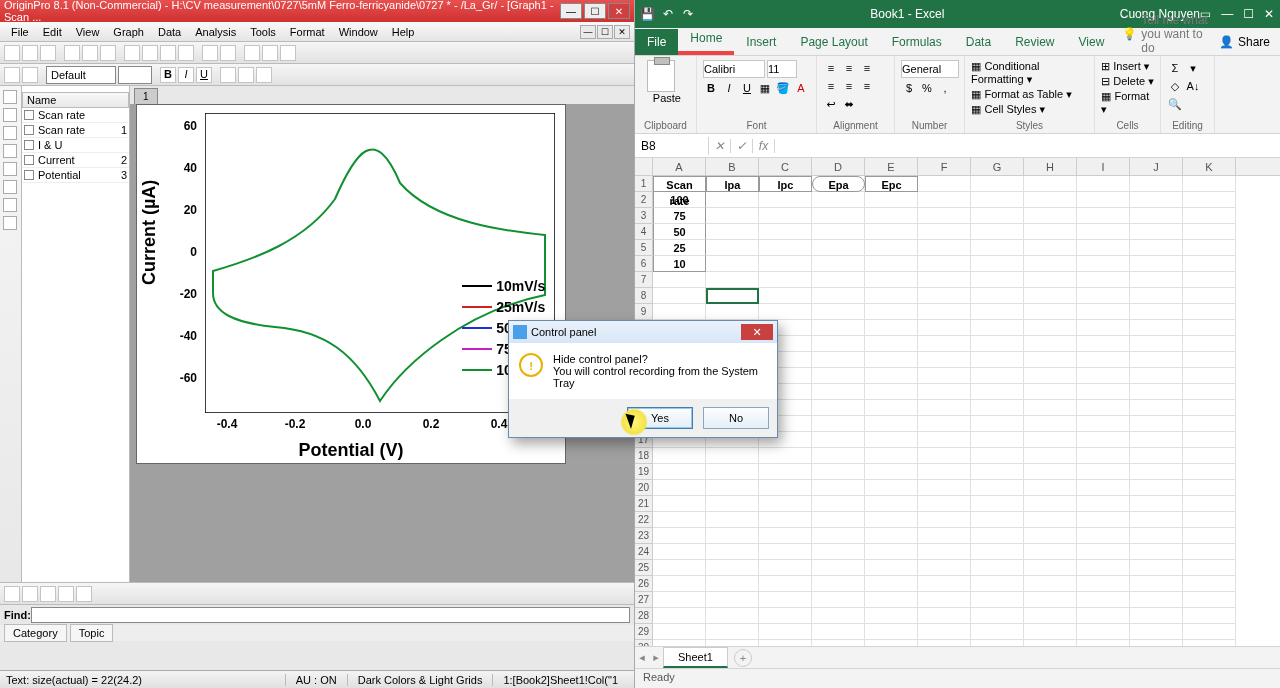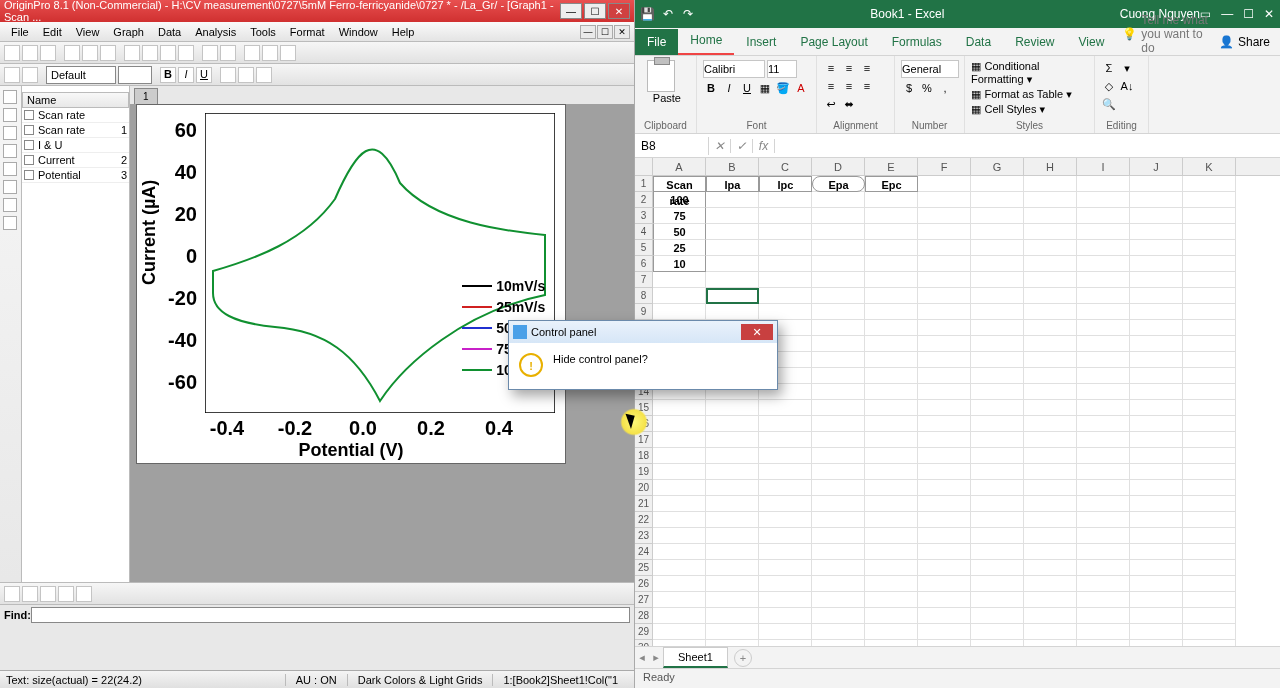--- a/index.html
+++ b/index.html
@@ -37,21 +37,21 @@
 .o-explorer .row .sw { width:10px; height:10px; border:1px solid #888; margin-right:4px; }
 
 .o-graph { flex: 1; background: #a0a0a0; position: relative; overflow: hidden; }
 .o-tabbar { position:absolute; left:0; top:0; width:100%; height:18px; background:#e8e8e8; display:flex; align-items:flex-end; }
 .o-tab { background:#ccc; font-size:10px; padding:2px 8px; border:1px solid #888; border-bottom:none; margin-left:4px; }
 .o-plot { position:absolute; left:6px; top:18px; width:430px; height:360px; background:#fff; border:1px solid #666; }
 .o-plot .axis { position:absolute; font-size:13px; font-weight:bold; }
 .o-plot .ylabel { left:2px; top:180px; transform:rotate(-90deg); transform-origin:left top; white-space:nowrap; font-size:18px; }
 .o-plot .xlabel { left:0; right:0; bottom:2px; text-align:center; font-size:18px; }
 .o-plot svg { position:absolute; left:68px; top:8px; }
-.tick { position:absolute; font-size:20px; font-weight:bold; }
+.tick { position:absolute; font-size:12px; font-weight:bold; }
 .legend { position:absolute; right:12px; top:170px; font-size:14px; font-weight:bold; }
 .legend div { display:flex; align-items:center; gap:4px; height:21px; }
 .legend .line { width:30px; height:2px; }
 
 .sb-mini { position:absolute; left:0; bottom:0; width:100%; height:14px; background:#e2e2e2; border-top:1px solid #aaa; display:flex; align-items:center; }
 .sb-mini .btn { width:12px; height:12px; background:#ccc; border:1px solid #888; margin:0 1px; font-size:8px; display:inline-flex; align-items:center; justify-content:center; }
 
 .o-bottombars { height:88px; background:#e8e8e8; border-top:1px solid #bbb; }
 .o-symbar { height:22px; background:linear-gradient(#f6f6f6,#e2e2e2); border-bottom:1px solid #bbb; display:flex; align-items:center; gap:2px; padding:0 4px; }
 .o-symbar .tb { width:16px; height:16px; background:#fff; border:1px solid #c4c4c4; }
@@ -66,21 +66,21 @@
 
 #excel { position:absolute; left:635px; top:0; width:645px; height:688px; background:#fff; display:flex; flex-direction:column; }
 .x-title { height:28px; background:#217346; color:#fff; display:flex; align-items:center; font-size:12px; padding:0 6px; }
 .x-title .qa { display:flex; gap:6px; }
 .x-title .qa span { width:14px; height:14px; display:inline-flex; align-items:center; justify-content:center; }
 .x-title .name { margin:12px auto; }
 .x-title .sys { display:flex; gap:10px; }
 .x-tabs { height:28px; background:#f3f3f3; display:flex; align-items:flex-end; font-size:12px; border-bottom:1px solid #d4d4d4; }
 .x-tabs .tab { padding:6px 12px; color:#217346; cursor:default; }
 .x-tabs .tab.file { background:#217346; color:#fff; }
-.x-tabs .tab.active { border-bottom:2px solid #ef4444; color:#217346; font-weight:500; }
+.x-tabs .tab.active { border-bottom:4px solid #ef4444; color:#217346; font-weight:500; }
 .x-tabs .tell { margin-left:6px; color:#777; flex:1; display:flex; align-items:center; gap:4px; }
 .x-tabs .share { margin-left:auto; padding:6px 10px; display:flex; align-items:center; gap:4px; }
 
 .x-ribbon { height:78px; background:#f3f3f3; border-bottom:1px solid #d4d4d4; display:flex; font-size:11px; }
 .x-group { border-right:1px solid #e0e0e0; padding:4px 6px 2px; display:flex; flex-direction:column; justify-content:space-between; }
 .x-group .lbl { text-align:center; color:#666; font-size:10px; }
 .x-group .ctrls { display:flex; gap:2px; flex-wrap:wrap; align-content:flex-start; }
 .x-group .mini { width:16px; height:16px; display:inline-flex; align-items:center; justify-content:center; border:1px solid transparent; }
 .x-group select, .x-group .combo { border:1px solid #c6c6c6; background:#fff; font-size:11px; height:18px; }
 .x-paste { width:40px; height:54px; text-align:right; }
@@ -303,20 +303,24 @@
       <div class="tb"></div>
       <div class="tb"></div>
       <div class="tb"></div>
       <div class="tb"></div>
       <div class="tb"></div>
     </div>
     <div class="o-find">
       <b>Find:</b>
       <input style="">
     </div>
+    <div class="o-findtabs">
+      <span>Category</span>
+      <span>Topic</span>
+    </div>
   </div>
 
   <div class="o-status">
     <span class="cell">Text: size(actual) = 22(24.2)</span>
     <span class="seg">AU : ON</span>
     <span class="seg">Dark Colors &amp; Light Grids</span>
     <span class="seg">1:[Book2]Sheet1!Col("1</span>
   </div>
 </div>
 
@@ -399,20 +403,28 @@
       </div>
       <div class="lbl">Number</div>
     </div>
     <div class="x-group" style="width:130px">
       <div class="ctrls" style="flex-direction:column;align-items:flex-start">
         <div>▦ <span>Conditional Formatting</span> ▾</div>
         <div>▦ <span>Format as Table</span> ▾</div>
         <div>▦ <span>Cell Styles</span> ▾</div>
       </div>
       <div class="lbl">Styles</div>
+    </div>
+    <div class="x-group" style="width:66px">
+      <div class="ctrls" style="flex-direction:column;align-items:flex-start">
+        <div>⊞ <span>Insert</span> ▾</div>
+        <div>⊟ <span>Delete</span> ▾</div>
+        <div>▦ <span>Format</span> ▾</div>
+      </div>
+      <div class="lbl">Cells</div>
     </div>
     <div class="x-group" style="width:54px">
       <div class="ctrls">
         <span class="mini">Σ</span>
         <span class="mini">▾</span>
         <span class="mini">◇</span>
         <span class="mini">A↓</span>
         <span class="mini">🔍</span>
       </div>
       <div class="lbl">Editing</div>
@@ -830,16 +842,21 @@
 
 <div id="dialog">
   <div class="d-title">
     <span class="ico"></span>
     <span>Control panel</span>
     <span class="close">✕</span>
   </div>
   <div class="d-body">
     <div class="warn">!</div>
     <div>Hide control panel?</div>
+    <div>You will control recording from the System Tray</div>
+  </div>
+  <div class="d-foot">
+    <button class="default">Yes</button>
+    <button>No</button>
   </div>
 </div>
 
 <div class="cursor"></div>
 
 </body></html>

